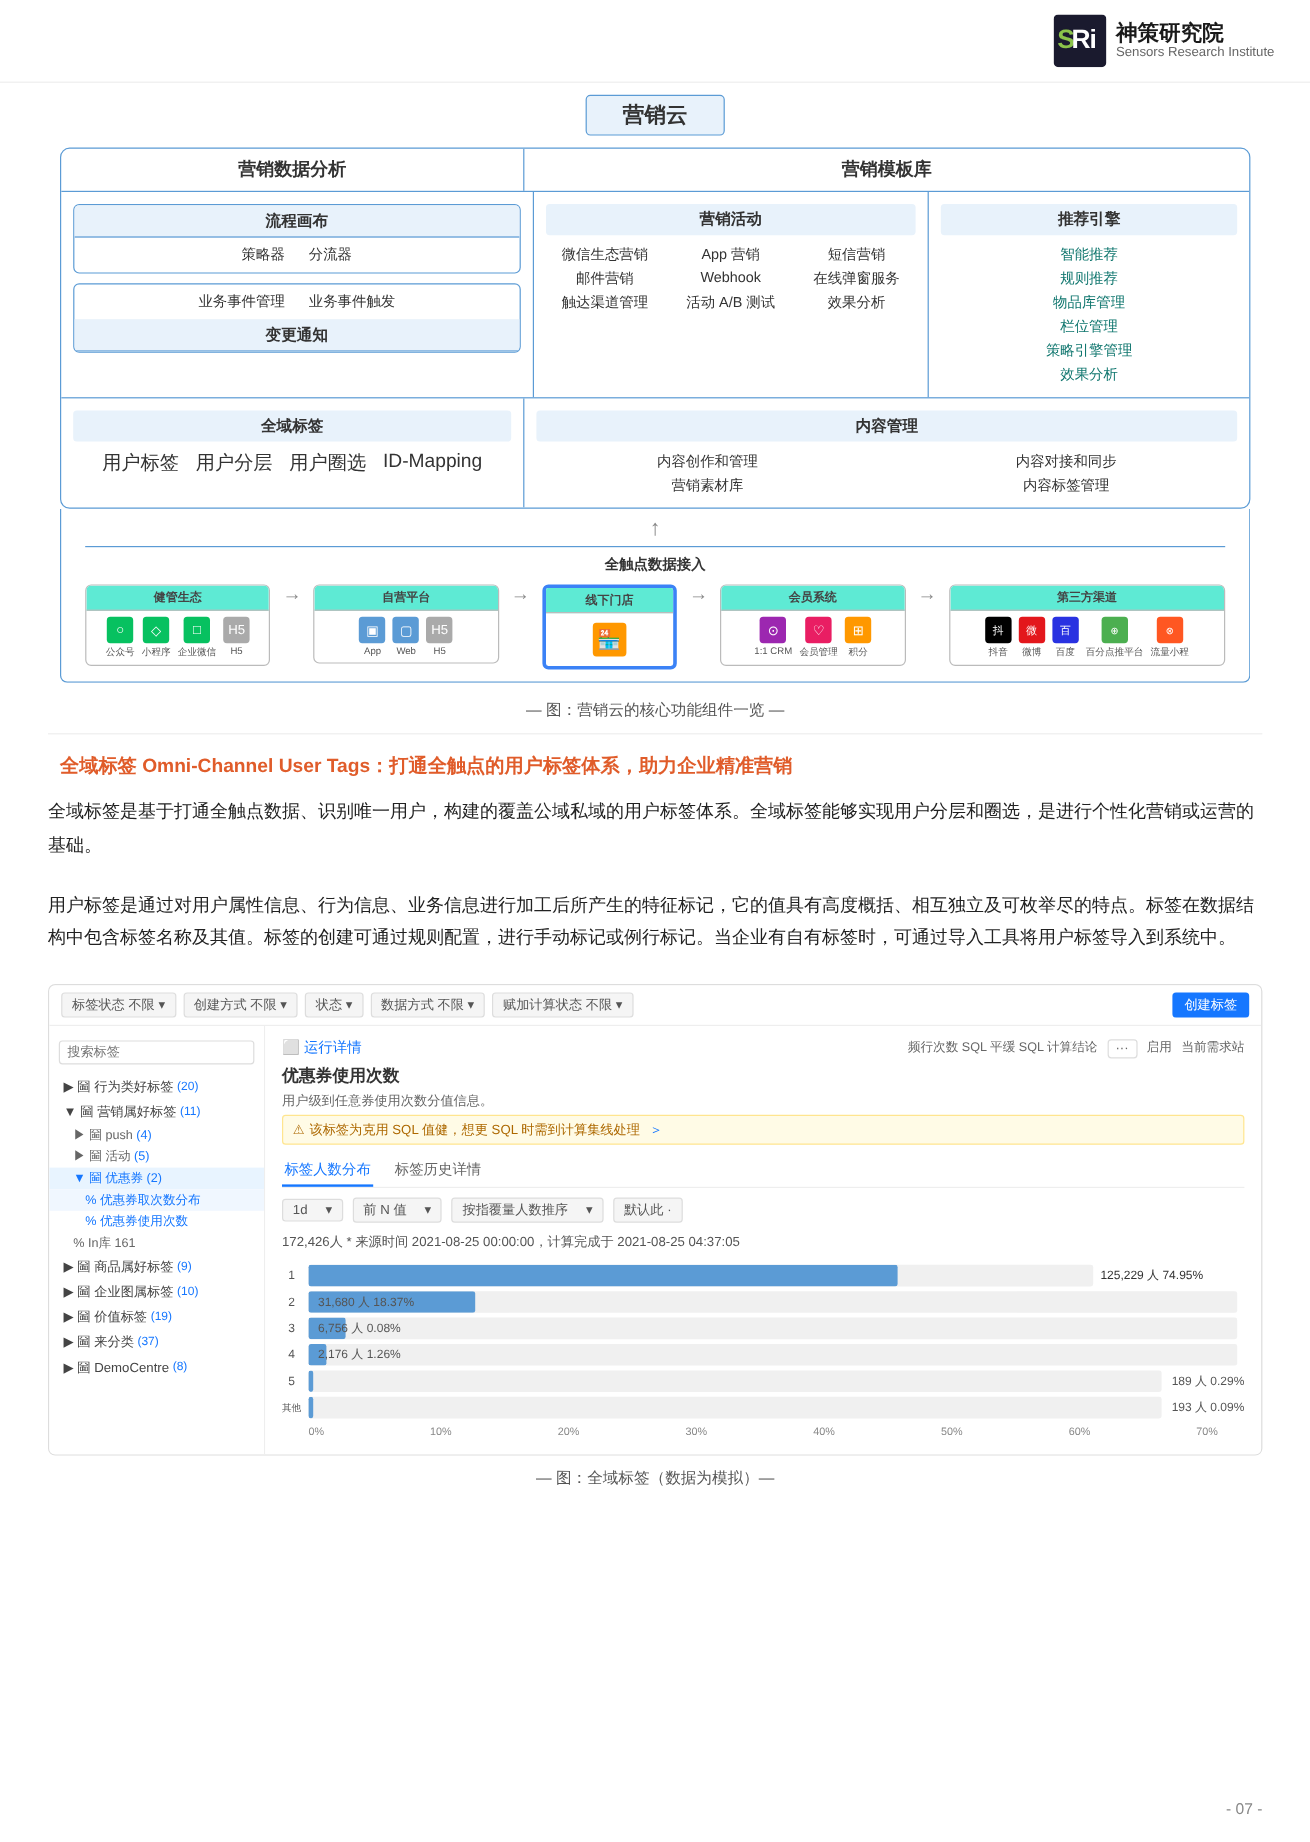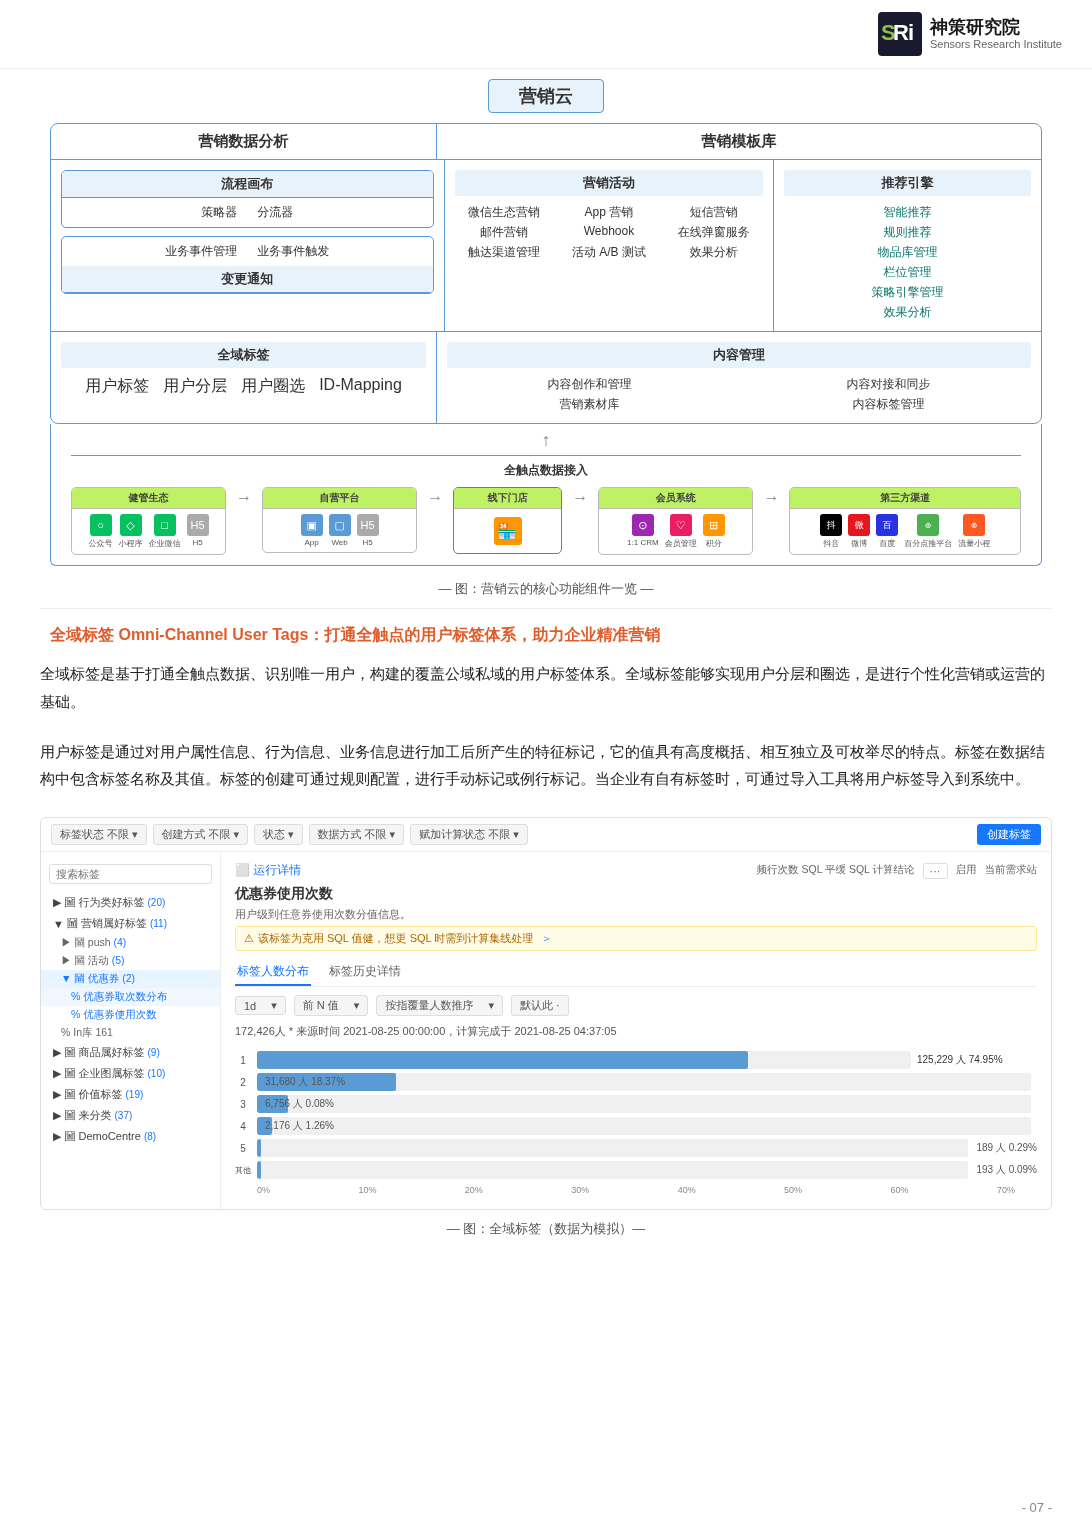--- a/index.html
+++ b/index.html
@@ -434,21 +434,21 @@
       align-items: flex-start;
       gap: 8px;
     }
     .t-sys-box {
       flex: 1;
       border: 1px solid #bbb;
       border-radius: 5px;
       overflow: hidden;
     }
     .t-sys-header {
-      background: #bef264;
+      background: #5eead4;
       text-align: center;
       font-size: 10px;
       font-weight: bold;
       padding: 3px;
       border-bottom: 1px solid #bbb;
       color: #444;
     }
     .t-sys-body {
       display: flex;
       justify-content: center;
@@ -475,21 +475,21 @@
       font-size: 8px;
       color: #555;
       text-align: center;
       white-space: nowrap;
     }
     .t-sys-box-wide {
       flex: 1.5;
     }
     .center-store {
       flex: 0.7;
-      border: 1px solid #3b82f6;
+      border: 3px solid #3b82f6;
       border-radius: 5px;
       overflow: hidden;
     }
     .connector-arrow {
       display: flex;
       align-items: center;
       justify-content: center;
       font-size: 16px;
       color: #888;
       padding: 0 2px;

